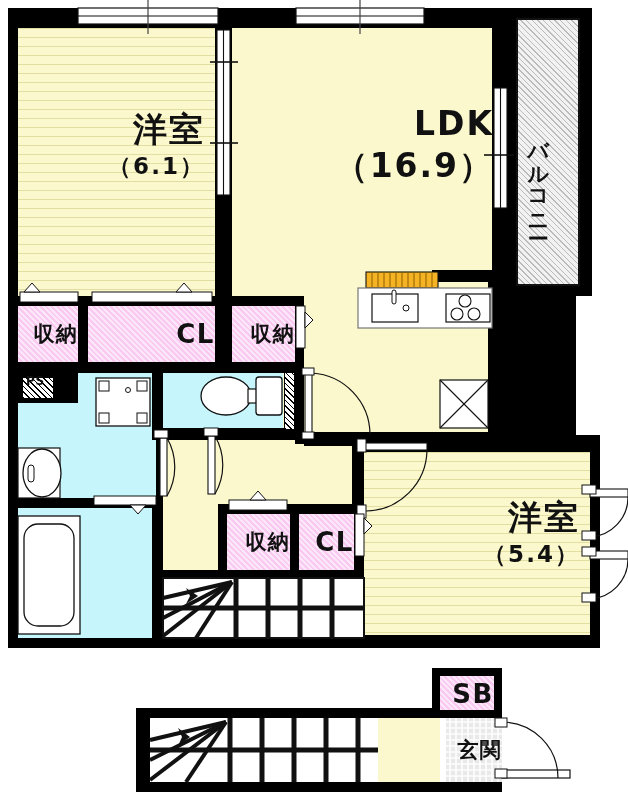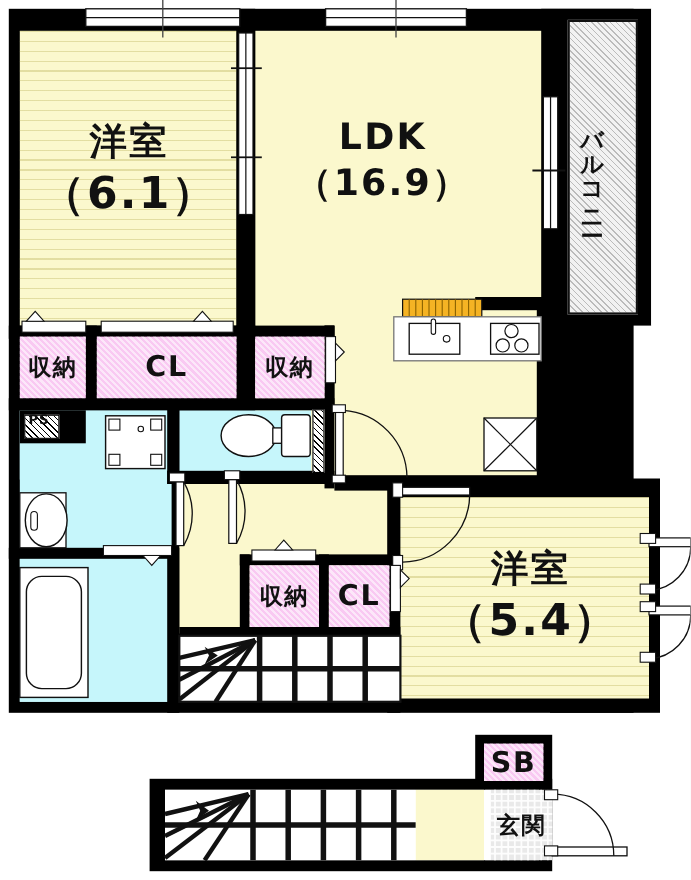--- a/index.html
+++ b/index.html
@@ -20,24 +20,24 @@
      background-image:repeating-linear-gradient(45deg,
        rgba(255,255,255,.55) 0 2px, rgba(0,0,0,0) 2px 4px);}
   .balcony{background:#f2f2f2;
      background-image:repeating-linear-gradient(45deg,
        rgba(110,110,110,.42) 0 1px, rgba(0,0,0,0) 1px 4px);}
   .ps{background:#ffffff;
      background-image:repeating-linear-gradient(45deg,
        #000 0 1px, #fff 1px 4px);border:1px solid #000;}
   .white{background:#ffffff;}
   
-  .label{position:absolute;color:#111;font-weight:bold;text-align:center;
+  .label{position:absolute;color:#111;font-weight:bold;text-align:right;
      letter-spacing:.06em;line-height:1.15;white-space:nowrap;}
   .lbl-room{font-size:34px;}
-  .lbl-room .sz{display:block;font-size:40px;margin-top:4px;}
+  .lbl-room .sz{display:block;font-size:23px;margin-top:4px;}
   .lbl-ldk{font-size:33px;}
   .lbl-ldk .sz{display:block;font-size:33px;margin-top:4px;}
   .lbl-sm{font-size:21px;font-weight:bold;}
   .lbl-cl{font-size:26px;font-weight:bold;}
   .lbl-sb{font-size:26px;font-weight:bold;}
   .lbl-ps{font-size:12px;font-weight:bold;line-height:.95;text-align:left;}
   .lbl-bal{font-size:21px;font-weight:bold;writing-mode:vertical-rl;text-orientation:upright;
      letter-spacing:.05em;}
   svg{display:block;overflow:visible;}
   .ovl{position:absolute;left:0;top:0;width:628px;height:800px;pointer-events:none;}
@@ -126,21 +126,21 @@
   <div class="label lbl-sm" style="left:227px;top:530px;width:63px;">収納</div>
 
   <div class="abs closet" style="left:299px;top:514px;width:55px;height:56px;"></div>
   <div class="label lbl-cl" style="left:299px;top:528px;width:55px;">CL</div>
 
   <div class="label lbl-room" style="left:30px;top:110px;width:175px;">
     <span>洋室</span>
     <span class="sz">（6.1）</span>
   </div>
 
-  <div class="label lbl-ldk" style="left:223px;top:105px;width:250px;">
+  <div class="label lbl-ldk" style="left:244px;top:105px;width:250px;">
     <span>LDK</span>
     <span class="sz">（16.9）</span>
   </div>
 
   <div class="label lbl-room" style="left:385px;top:498px;width:195px;">
     <span>洋室</span>
     <span class="sz">（5.4）</span>
   </div>
 
   <div class="label lbl-bal" style="left:526px;top:78px;height:150px;">バルコニー</div>

